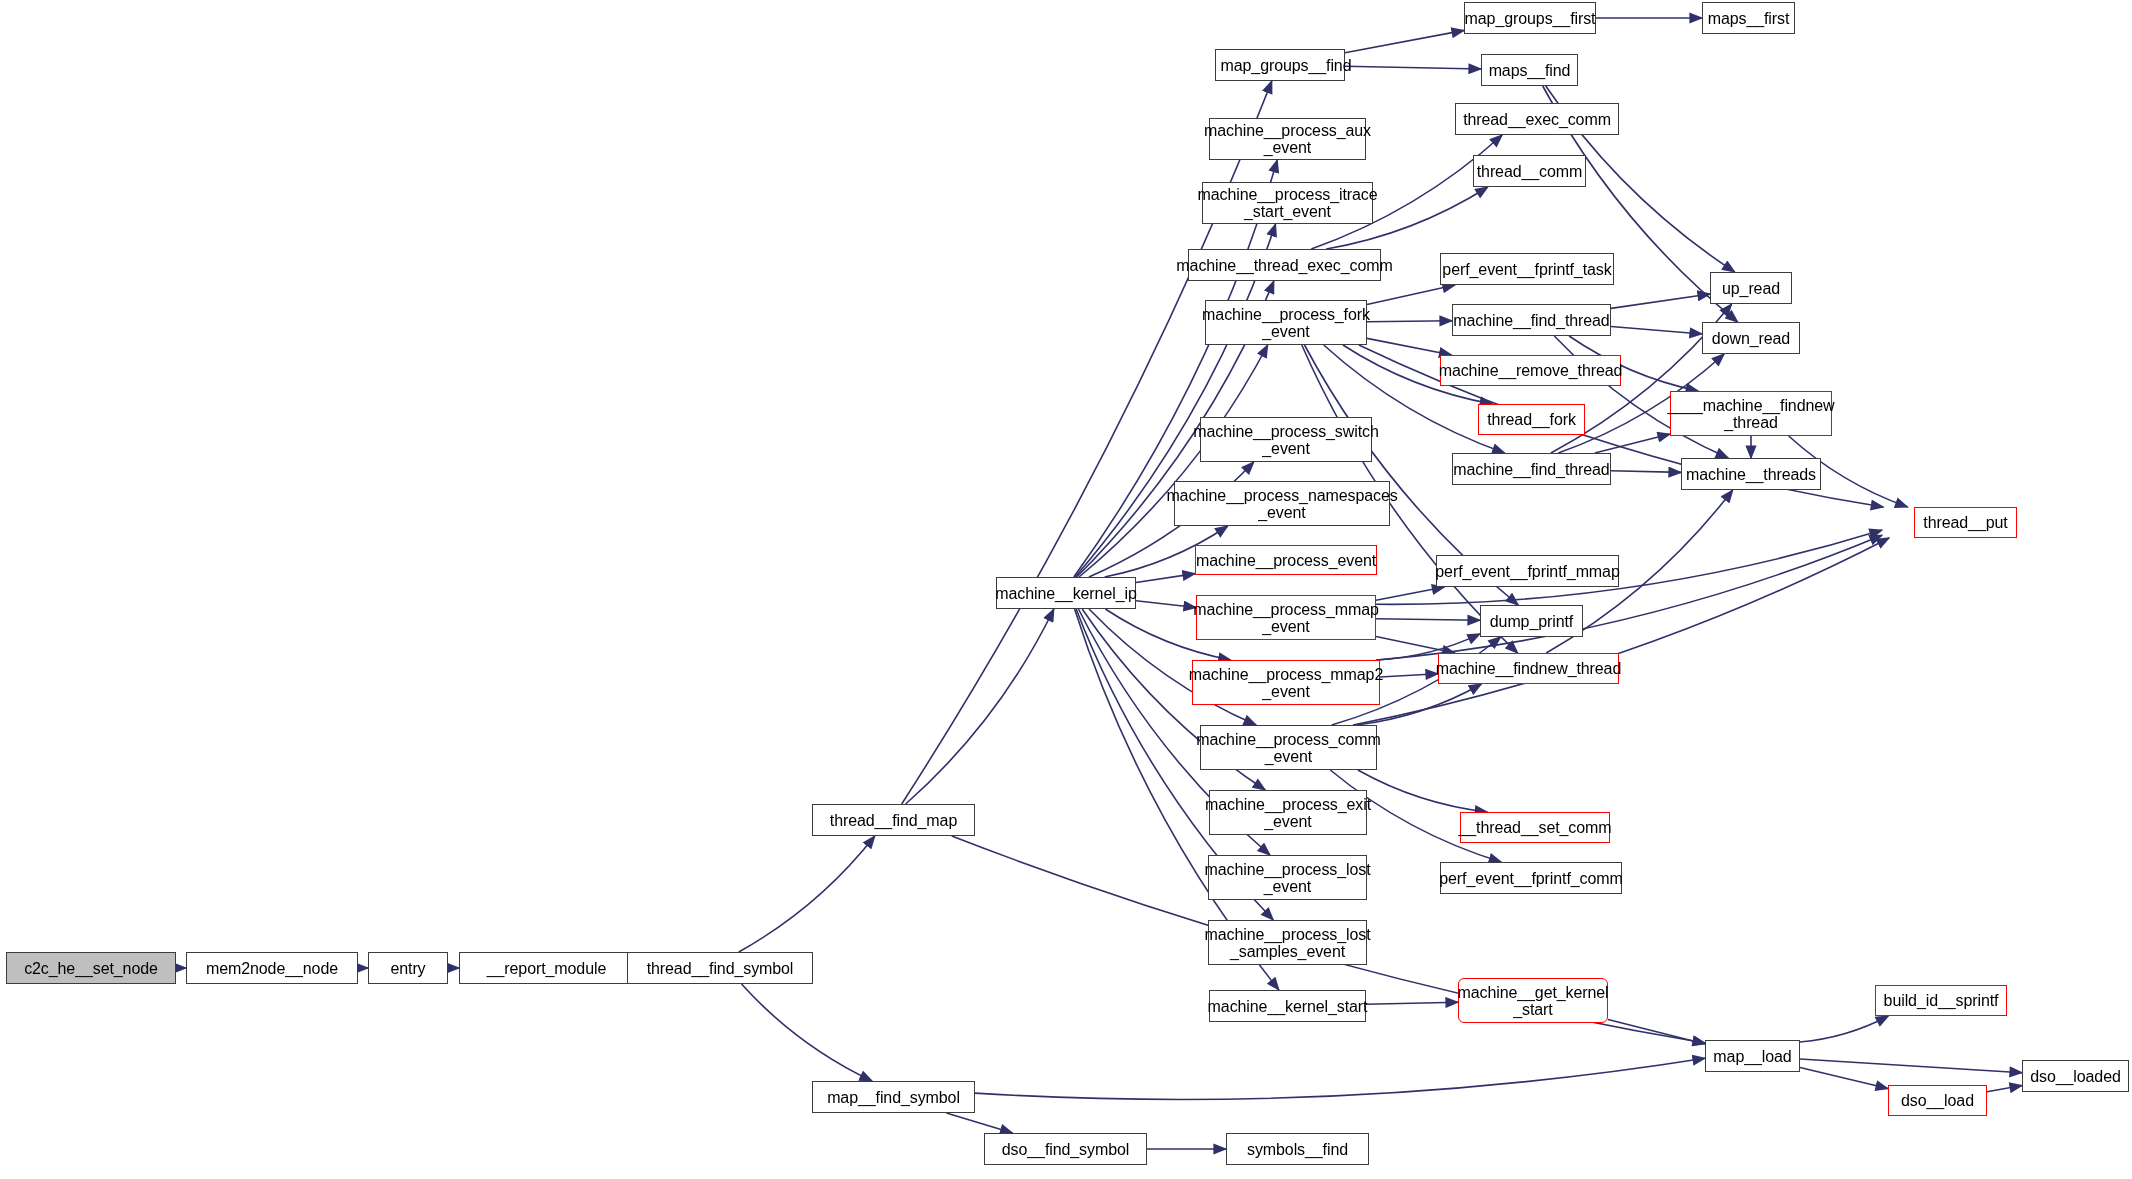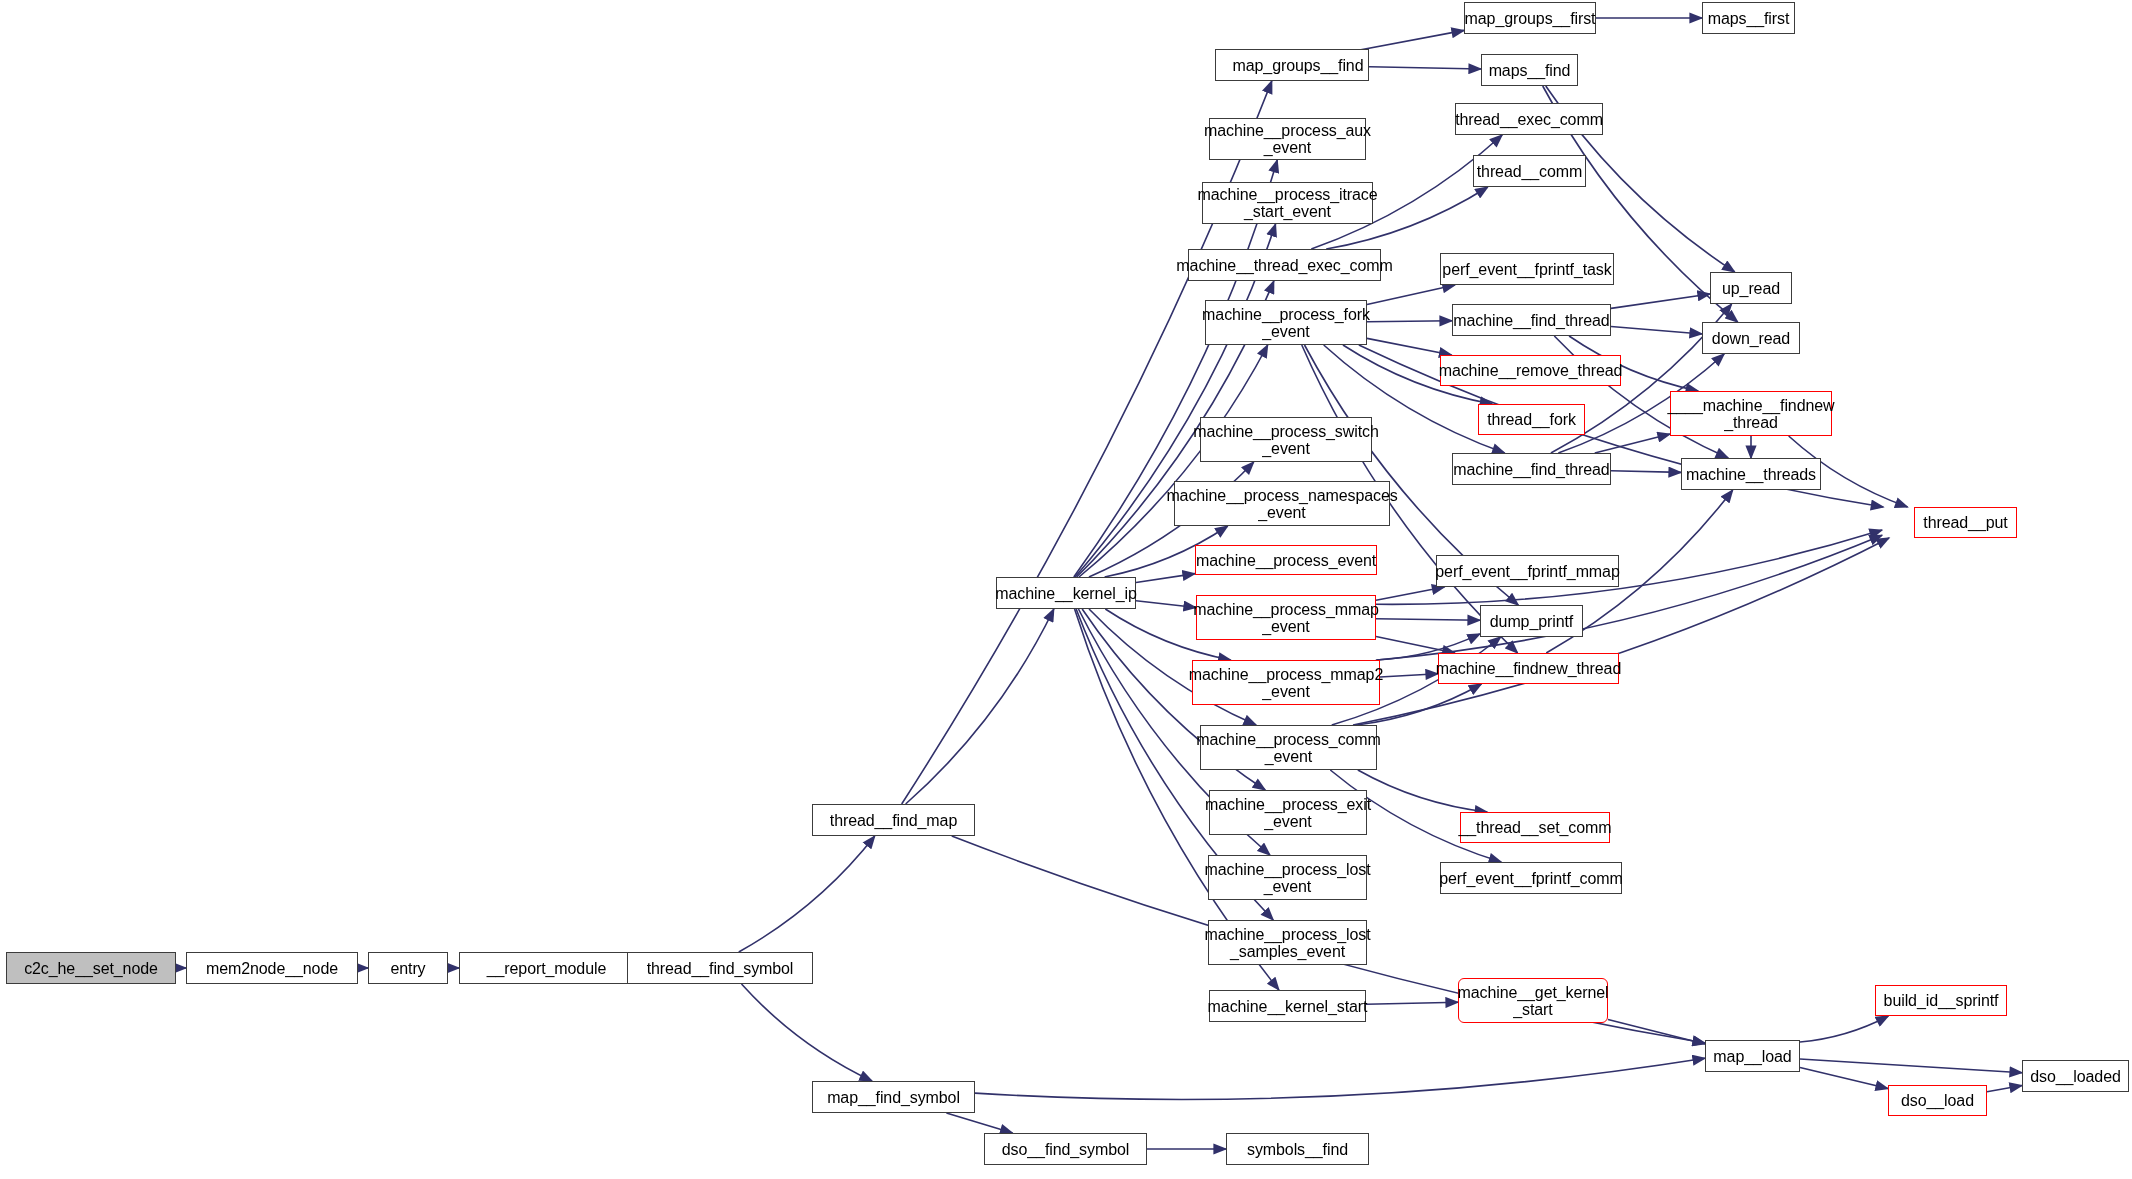--- a/index.html
+++ b/index.html
@@ -100,21 +100,21 @@
       <div class="node root" style="left: 6px; top: 952px; width: 170px; height: 32px;">c2c_he__set_node</div>
       <div class="node" style="left: 186px; top: 952px; width: 172px; height: 32px;">mem2node__node</div>
       <div class="node" style="left: 368px; top: 952px; width: 80px; height: 32px;">entry</div>
       <div class="node" style="left: 459px; top: 952px; width: 175px; height: 32px;">__report_module</div>
       <div class="node" style="left: 627px; top: 952px; width: 186px; height: 32px;">thread__find_symbol</div>
       <div class="node" style="left: 812px; top: 804px; width: 163px; height: 32px;">thread__find_map</div>
       <div class="node" style="left: 812px; top: 1081px; width: 163px; height: 32px;">map__find_symbol</div>
       <div class="node" style="left: 984px; top: 1133px; width: 163px; height: 32px;">dso__find_symbol</div>
       <div class="node" style="left: 1226px; top: 1133px; width: 143px; height: 32px;">symbols__find</div>
       <div class="node" style="left: 996px; top: 577px; width: 140px; height: 32px;">machine__kernel_ip</div>
-      <div class="node" style="left: 1215px; top: 49px; width: 154px; height: 32px; padding-left: 12px;">map_groups__find</div>
+      <div class="node" style="left: 1215px; top: 49px; width: 130px; height: 32px; padding-left: 12px;">map_groups__find</div>
       <div class="node" style="left: 1464px; top: 2px; width: 132px; height: 32px;">map_groups__first</div>
       <div class="node" style="left: 1481px; top: 54px; width: 97px; height: 32px;">maps__find</div>
       <div class="node" style="left: 1702px; top: 2px; width: 93px; height: 32px;">maps__first</div>
       <div class="node" style="left: 1209px; top: 118px; width: 157px; height: 42px;">machine__process_aux
 _event</div>
       <div class="node" style="left: 1202px; top: 182px; width: 171px; height: 42px;">machine__process_itrace
 _start_event</div>
       <div class="node" style="left: 1188px; top: 249px; width: 193px; height: 32px;">machine__thread_exec_comm</div>
       <div class="node" style="left: 1205px; top: 300px; width: 162px; height: 45px;">machine__process_fork
 _event</div>
@@ -129,21 +129,21 @@
 _event</div>
       <div class="node" style="left: 1200px; top: 725px; width: 177px; height: 45px;">machine__process_comm
 _event</div>
       <div class="node" style="left: 1209px; top: 790px; width: 158px; height: 45px;">machine__process_exit
 _event</div>
       <div class="node" style="left: 1208px; top: 855px; width: 159px; height: 45px;">machine__process_lost
 _event</div>
       <div class="node" style="left: 1208px; top: 920px; width: 159px; height: 45px;">machine__process_lost
 _samples_event</div>
       <div class="node" style="left: 1209px; top: 990px; width: 157px; height: 32px;">machine__kernel_start</div>
-      <div class="node" style="left: 1455px; top: 103px; width: 148px; height: 32px;">thread__exec_comm</div>
+      <div class="node" style="left: 1455px; top: 103px; width: 164px; height: 32px;">thread__exec_comm</div>
       <div class="node" style="left: 1473px; top: 155px; width: 113px; height: 32px;">thread__comm</div>
       <div class="node" style="left: 1440px; top: 253px; width: 174px; height: 32px;">perf_event__fprintf_task</div>
       <div class="node" style="left: 1452px; top: 304px; width: 159px; height: 32px;">machine__find_thread</div>
       <div class="node red" style="left: 1440px; top: 355px; width: 181px; height: 31px;">machine__remove_thread</div>
       <div class="node red" style="left: 1478px; top: 404px; width: 107px; height: 31px;">thread__fork</div>
       <div class="node" style="left: 1452px; top: 453px; width: 159px; height: 32px;">machine__find_thread</div>
       <div class="node" style="left: 1436px; top: 555px; width: 183px; height: 32px;">perf_event__fprintf_mmap</div>
       <div class="node" style="left: 1480px; top: 605px; width: 103px; height: 32px;">dump_printf</div>
       <div class="node red" style="left: 1438px; top: 653px; width: 181px; height: 31px;">machine__findnew_thread</div>
       <div class="node red" style="left: 1460px; top: 812px; width: 150px; height: 31px;">__thread__set_comm</div>

